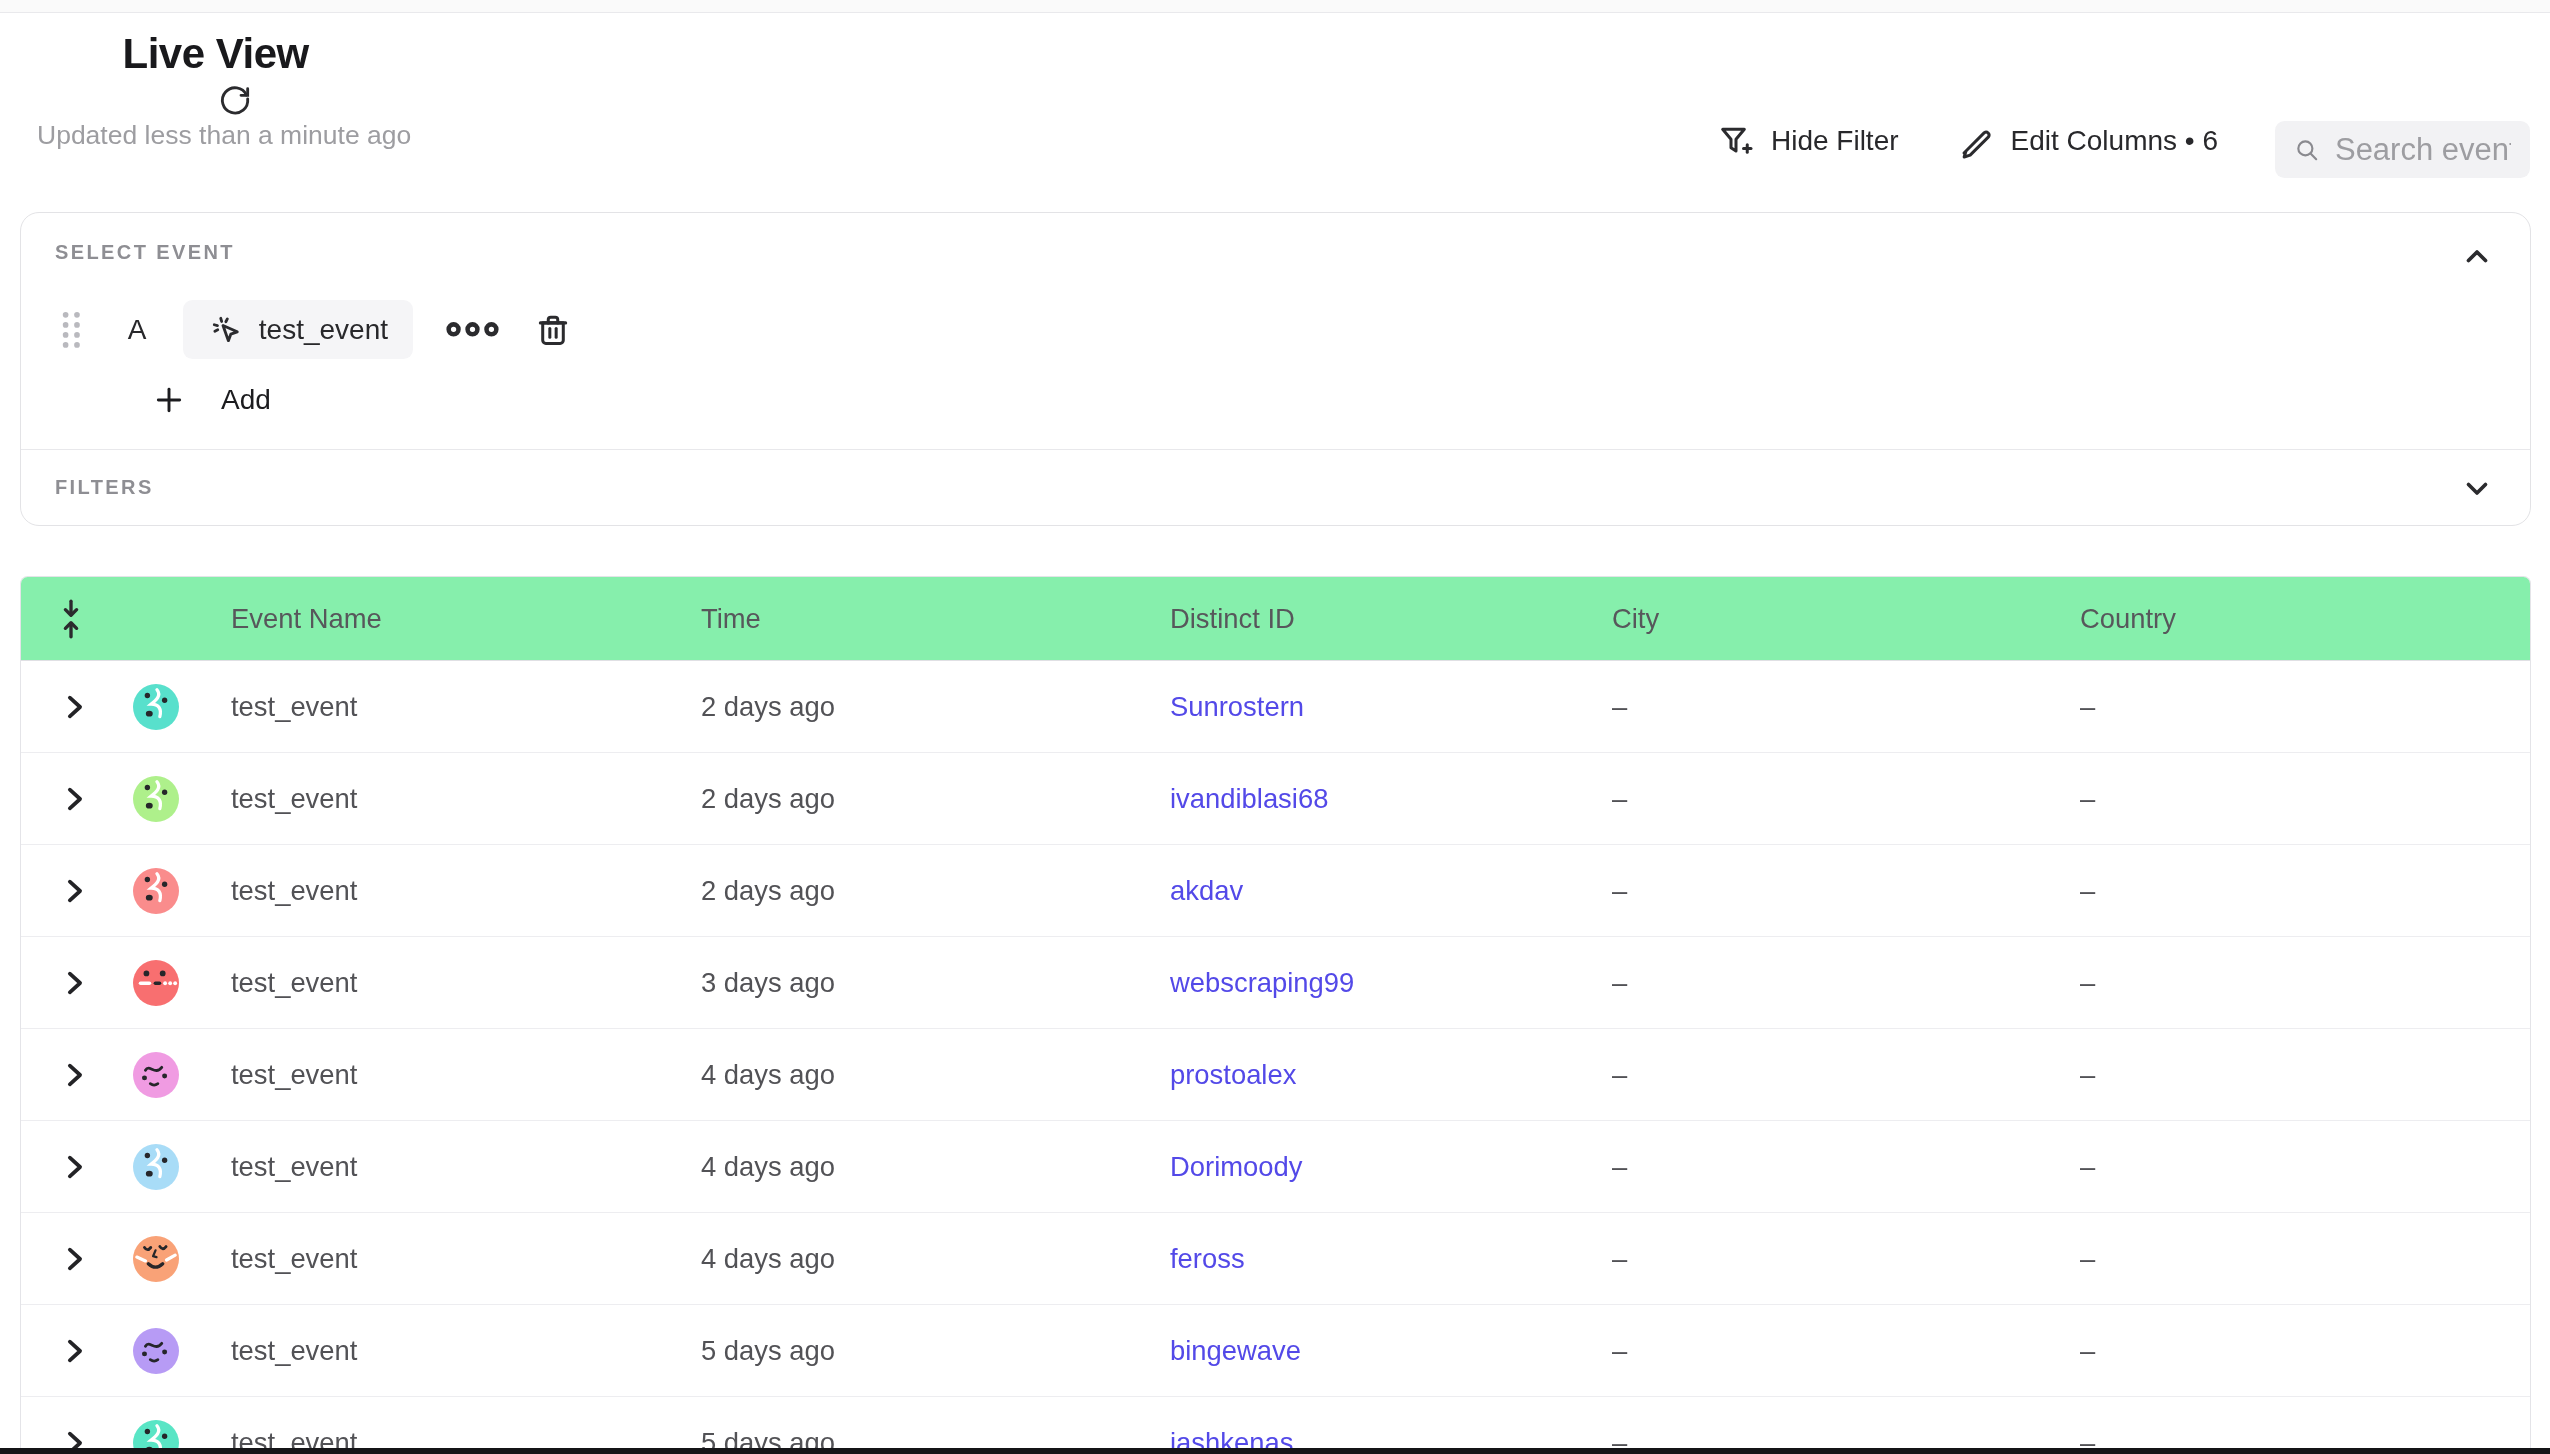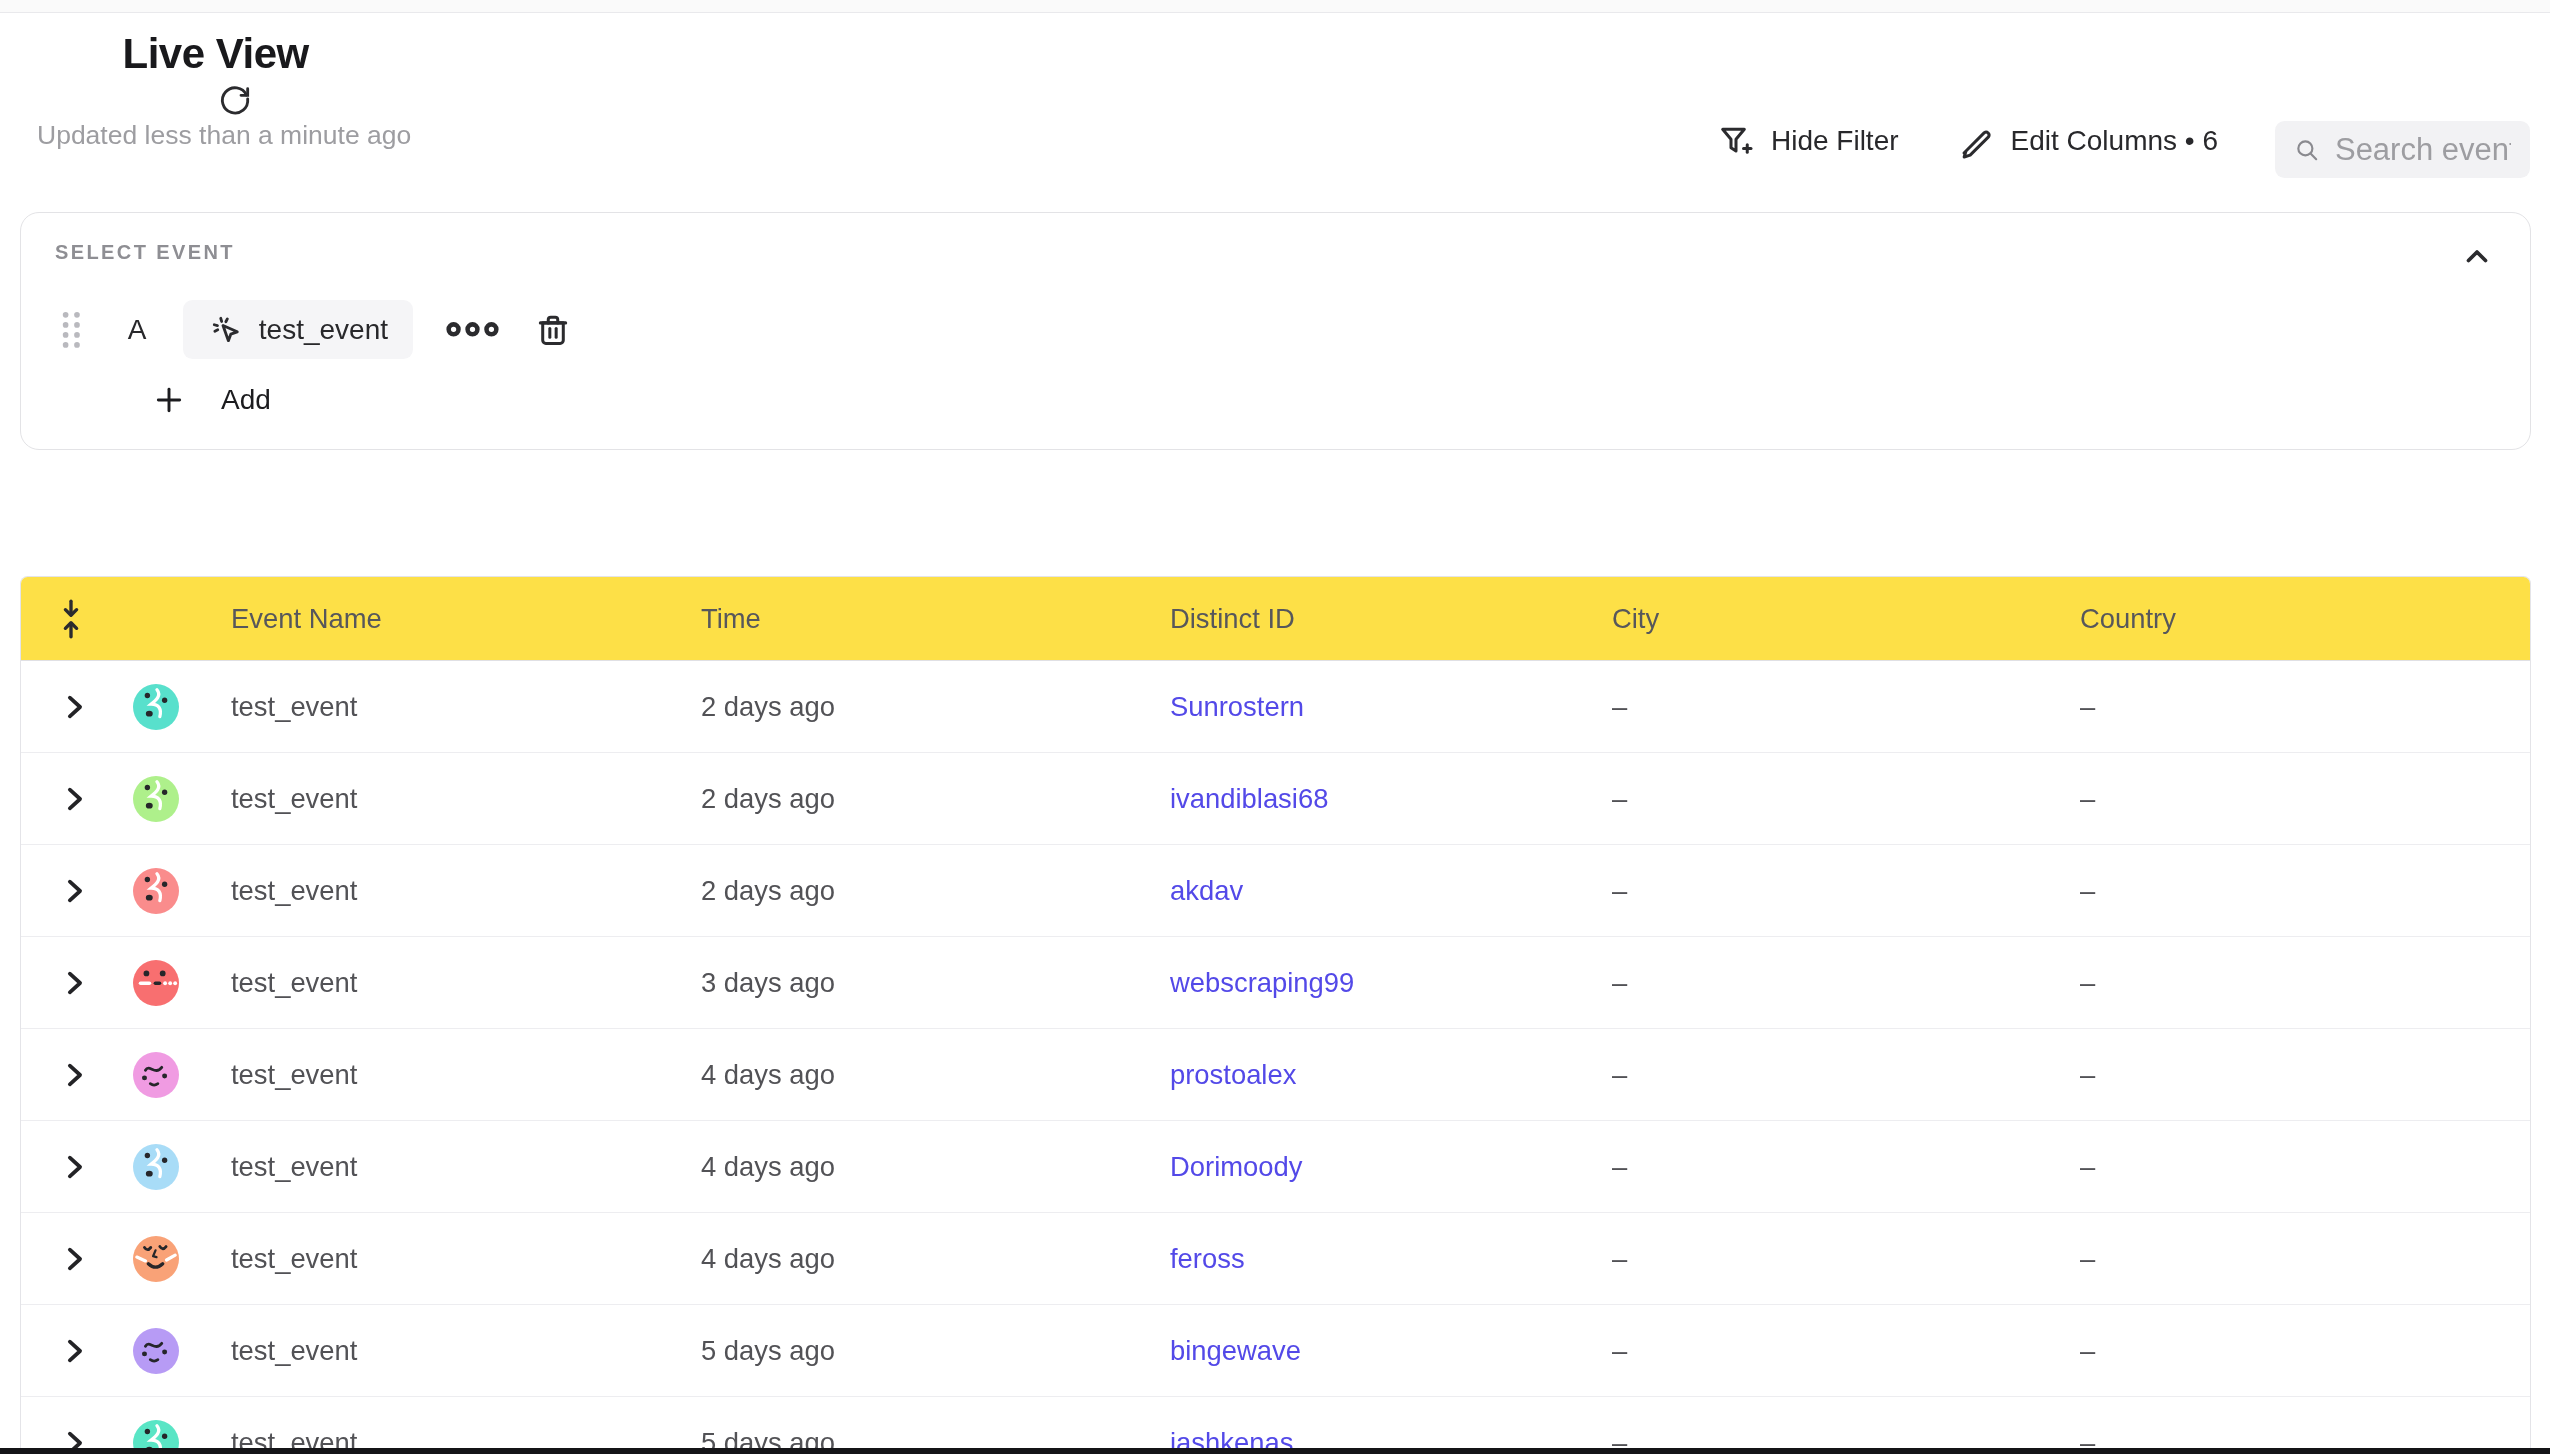--- a/index.html
+++ b/index.html
@@ -56,21 +56,21 @@
     display:flex; align-items:center; padding:0 34px;
   }
   .qb-filters .qb-collapse { top:17px; }
   
   .events-table {
     position:absolute; left:20px; top:576px; width:2511px;
     border:0.9px solid #e4e4e8; border-bottom:none; border-radius:7.6px 7.6px 0 0;
     overflow:hidden; background:#fff;
   }
   .tgrid { display:grid; grid-template-columns:87px 95px 470px 469px 442px 468px 1fr; align-items:center; }
-  .thead { height:84px; background:#fde047; border-bottom:0.9px solid #e0e0e4; }
+  .thead { height:84px; background:#86efac; border-bottom:0.9px solid #e0e0e4; }
   .th { font-size:27.4px; font-weight:400; color:#57575b; padding-left:28px; }
   .trow { height:92px; border-bottom:0.9px solid #ededf0; background:#fff; }
   .td { font-size:27.4px; color:#525256; padding-left:28px; white-space:nowrap; }
   .c-expander { display:flex; justify-content:flex-end; padding-right:17px; }
   .expander-btn { background:transparent; border:none; cursor:pointer; display:flex; padding:5.7px; }
   .c-avatar { display:flex; justify-content:center; }
   .avatar { width:46px; height:46px; border-radius:50%; overflow:hidden; flex:0 0 auto; }
   .avatar svg { display:block; width:100%; height:100%; }
   .id-link { color:#5349e8; text-decoration:none; cursor:pointer; }
   .bottom-bar { position:absolute; left:0; right:0; bottom:0; height:6.6px; background:#141417; }
@@ -167,20 +167,28 @@
         </button>
       </div>
       <button class="add-row">
         <svg class="ic" width="32" height="32" viewBox="0 0 24 24" fill="none" stroke="#1c1c1f" stroke-width="2.2" stroke-linecap="round">
           <line x1="12" y1="4" x2="12" y2="20"></line>
             <line x1="4" y1="12" x2="20" y2="12"></line>
         </svg>
         <span>Add</span>
       </button>
     </div>
+    <div class="qb-filters">
+      <div class="section-label">FILTERS</div>
+      <button class="qb-collapse">
+        <svg class="ic" width="34" height="34" viewBox="0 0 24 24" fill="none" stroke="#2b2b2e" stroke-width="2.6" stroke-linecap="round" stroke-linejoin="round">
+          <polyline points="6,9.5 12,15.5 18,9.5"></polyline>
+        </svg>
+      </button>
+    </div>
   </div>
 
   <div class="events-table">
     <div class="tgrid thead">
       <div class="c-expander">
         <button class="expander-btn">
           <svg class="ic" width="28" height="40" viewBox="0 0 15 21" fill="none" stroke="#2b2b2e" stroke-width="1.8" stroke-linecap="round" stroke-linejoin="round">
             <line x1="7.5" y1="1" x2="7.5" y2="8"></line>
               <polyline points="4.5,5.5 7.5,8.5 10.5,5.5"></polyline>
             <line x1="7.5" y1="20" x2="7.5" y2="13"></line>

